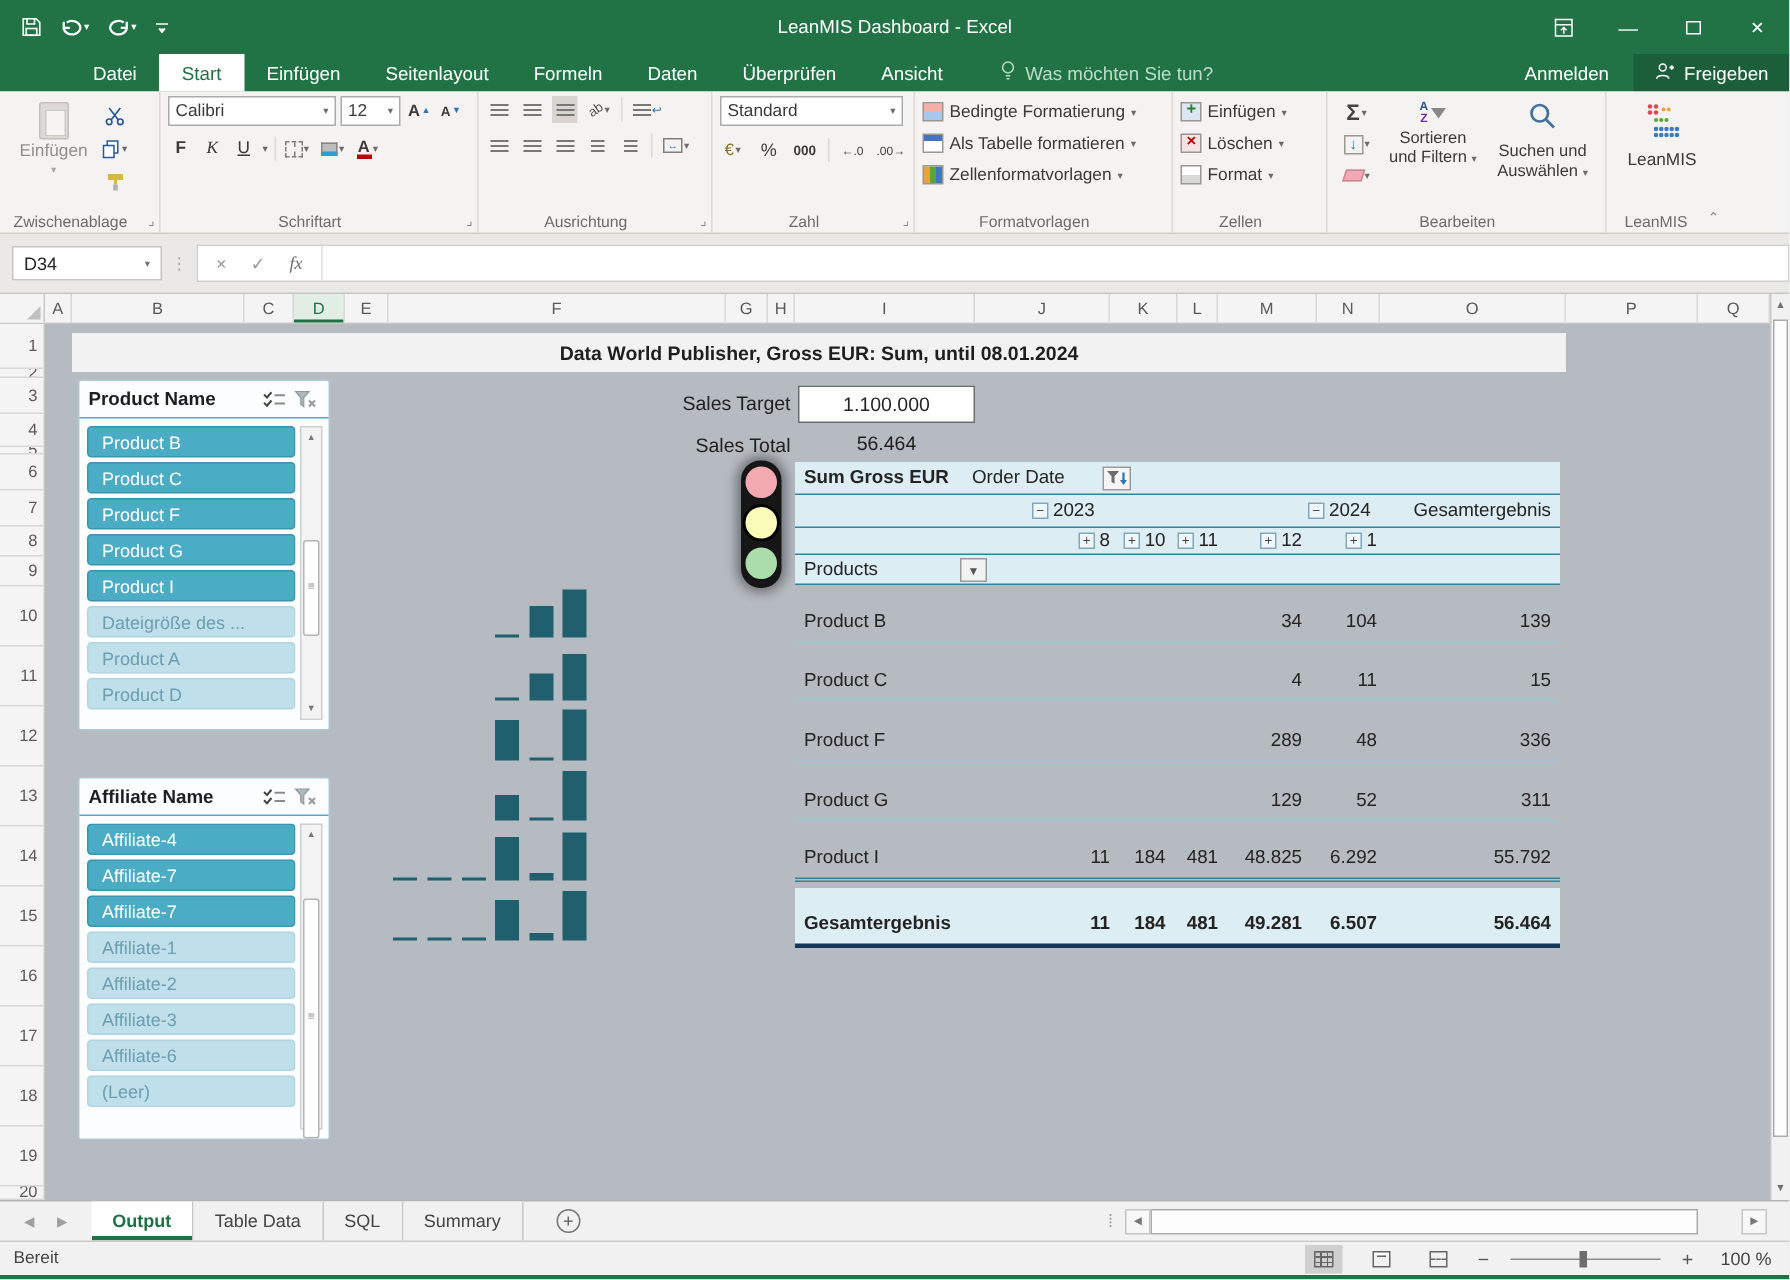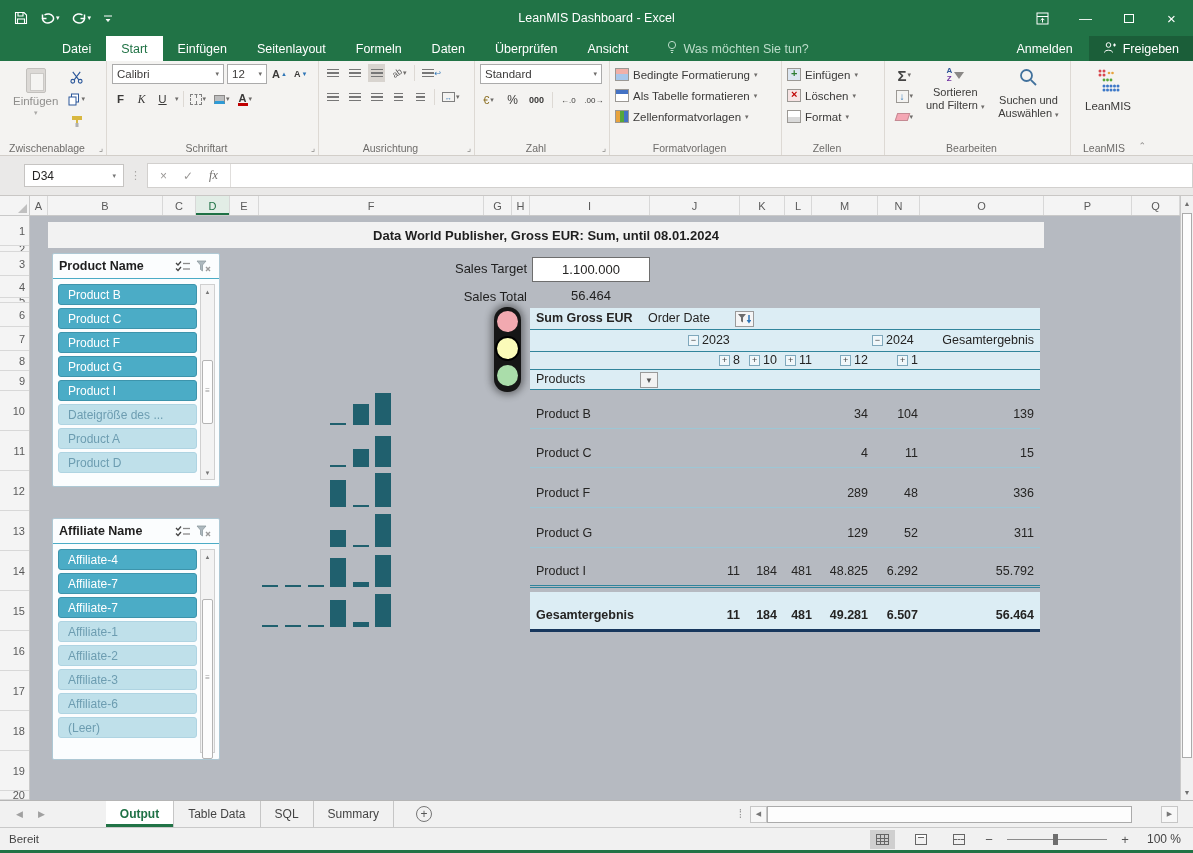--- a/index.html
+++ b/index.html
@@ -54,21 +54,21 @@
   .ic-del:after{content:"×";position:absolute;left:3px;top:-2px;color:#C00000;font-weight:bold;font-size:11px;}
   .ic-fmt{background:linear-gradient(#fff 0 6px,#D9D9D9 6px);}
   .sigma{font-size:15px;font-weight:bold;color:#444;line-height:13px;}
   .filldown{display:inline-block;width:13px;height:13px;border:1px solid #9B9894;color:#2E75B6;font-size:10px;line-height:11px;text-align:center;}
   .eraser{display:inline-block;width:13px;height:8px;background:#F4A7B4;border:1px solid #C48A93;transform:skewX(-18deg);}
   .az{display:inline-flex;flex-direction:column;font-size:8px;line-height:8px;font-weight:bold;}
   .az .a{color:#2F5597;} .az .z{color:#7030A0;}
   .funnel{width:0;height:0;border-left:5px solid transparent;border-right:5px solid transparent;border-top:7px solid #8A8886;margin-left:2px;}
   .twoline{font-size:11px;line-height:1.2;}
   
-  .fbar{position:absolute;top:156px;left:0;right:0;height:40px;background:#EAE9E8;border-bottom:1px solid #C9C7C5;display:flex;align-items:center;padding:0 0 0 24px;}
+  .fbar{position:absolute;top:156px;left:0;right:0;height:40px;background:#EAE9E8;border-bottom:1px solid #C9C7C5;display:flex;align-items:center;padding:0 0 0 8px;}
   .namebox{width:100px;height:23px;background:#fff;border:1px solid #C6C4C2;display:flex;align-items:center;padding:0 7px;font-size:12px;}
   .namebox .caret{margin-left:auto;color:#777;}
   .fdots{color:#A8A6A4;font-size:11px;padding:0 6px;}
   .fstrip{flex:1;height:25px;background:#fff;border:1px solid #D2D0CE;display:flex;align-items:center;}
   .fxbtns{display:flex;align-items:center;gap:16px;padding:0 12px;color:#9A9896;font-size:12px;border-right:1px solid #E0DEDC;height:100%;}
   .fx{font-style:italic;font-family:"Liberation Serif","DejaVu Serif",serif;color:#6E6C6A;}
   
   .sheet{position:absolute;top:196px;left:0;width:1193px;height:604px;background:#E8E8E8;}
   .colheaders{position:absolute;top:0;left:0;right:13px;height:20px;background:#F4F4F4;display:flex;font-size:11px;color:#5A5A5A;border-bottom:1px solid #C9C9C9;}
   .corner{width:30px;border-right:1px solid #C9C9C9;position:relative;background:#F4F4F4;}
@@ -123,21 +123,21 @@
   .prow{position:absolute;left:0;width:510px;height:39px;border-bottom:1px solid #9CC7D6;}
   .prow.last{border-bottom:3px double #31859C;}
   .pname{position:absolute;left:6px;bottom:7px;}
   .pval{position:absolute;bottom:7px;width:90px;text-align:right;}
   .ptotal{position:absolute;top:284px;left:0;width:510px;height:40px;background:#DCEDF4;border-bottom:3px solid #17375D;}
   .b{font-weight:bold;}
   .spark{position:absolute;width:16px;background:#20606E;}
   
   .tabbar{position:absolute;top:800px;left:0;width:1193px;height:27px;background:#F1F1F1;border-top:1px solid #B5B5B5;display:flex;align-items:stretch;font-size:12px;color:#444;}
   .tnav{display:flex;align-items:center;gap:15px;padding:0 16px 0 16px;color:#A0A0A0;font-size:9px;}
-  .stabs{display:flex;margin-left:45px;}
+  .stabs{display:flex;}
   .stab{padding:0 14px;display:flex;align-items:center;border-right:1px solid #C6C6C6;background:#F1F1F1;}
   .stab.act{background:#fff;color:#1E7145;font-weight:bold;box-shadow:inset 0 -3px 0 #217346;}
   .addsheet{display:flex;align-items:center;margin-left:22px;}
   .addcirc{width:16px;height:16px;border:1px solid #767676;border-radius:50%;display:flex;align-items:center;justify-content:center;font-size:12px;color:#555;line-height:1;}
   .tsplit{margin-left:auto;display:flex;align-items:center;color:#9A9A9A;padding-right:8px;}
   .hscroll{width:443px;display:flex;align-items:center;gap:0;padding-right:15px;}
   .hs-ar{width:17px;height:17px;border:1px solid #C6C6C6;background:#F7F7F7;display:flex;align-items:center;justify-content:center;font-size:7px;color:#777;}
   .hs-thumb{width:365px;height:17px;background:#FDFDFD;border:1px solid #ABABAB;}
   .hs-track{flex:1;height:17px;}
   

